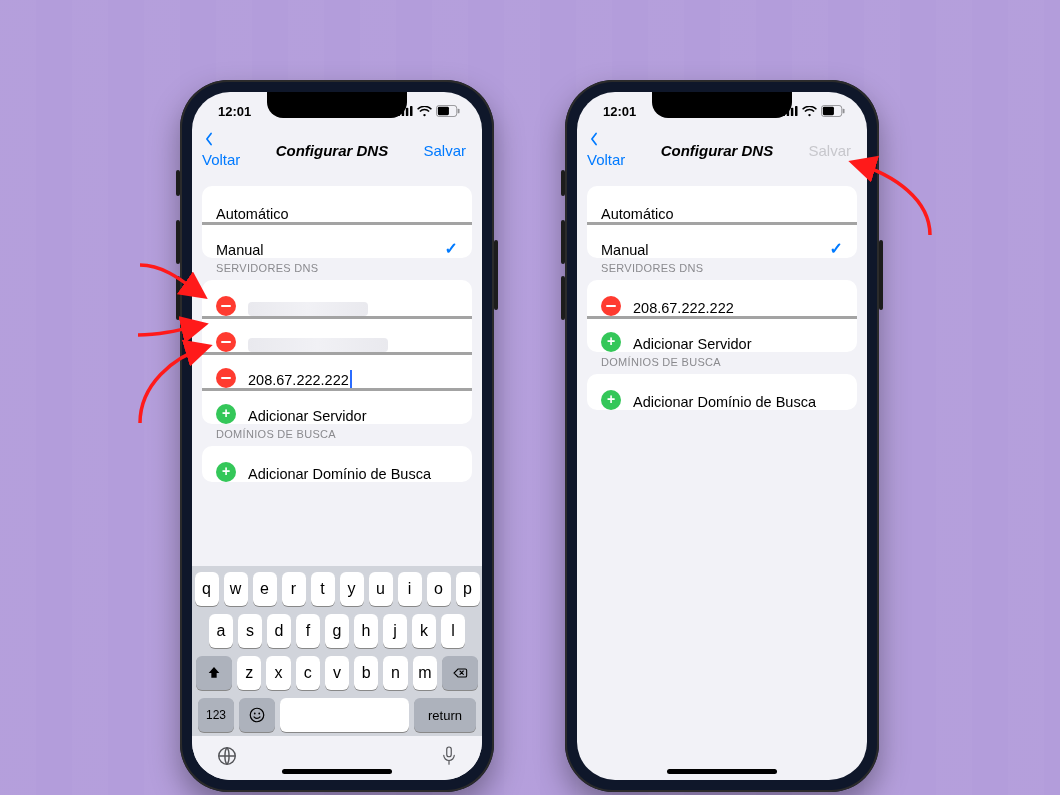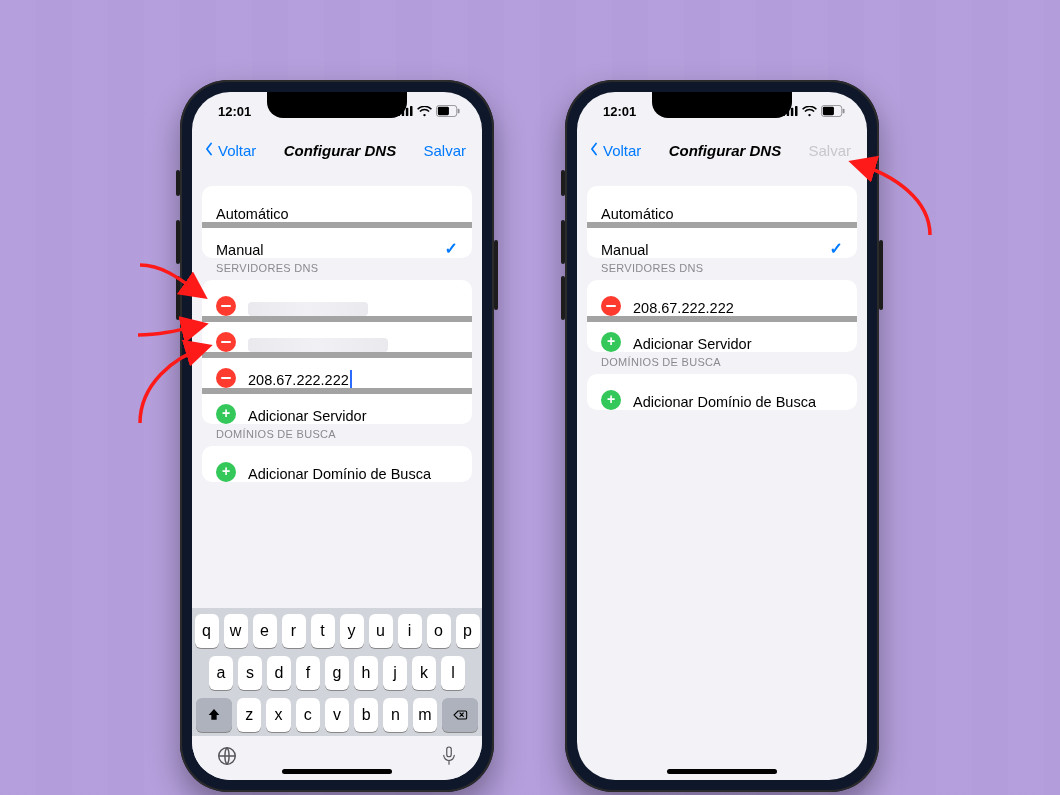--- a/index.html
+++ b/index.html
@@ -54,39 +54,39 @@
   .status-bar {
     height: 38px; display:flex; justify-content:space-between; align-items:center;
     padding: 0 22px 0 26px; font-size: 13px; font-weight:600; color:#000;
   }
   .status-right { display:flex; align-items:center; gap:4px; }
 
   .nav-bar {
     height: 40px; display:flex; align-items:center; justify-content:space-between;
     padding: 0 10px; background:#f2f2f7; font-size:15px;
   }
-  .nav-back { color:#007aff; display:flex; align-items:flex-start; gap:2px; cursor:pointer; }
+  .nav-back { color:#007aff; display:flex; align-items:flex-start; gap:2px; cursor:pointer;flex-direction:column; }
   .nav-title { font-weight:600; color:#000; font-size:15px;font-style:italic; }
   .nav-save { color:#007aff; cursor:pointer; padding-right:6px; }
   .nav-save.disabled { color:#c7c7cc; cursor:default; }
 
   .content { flex:1; overflow:hidden; padding: 6px 10px 0 10px; }
 
   .group { margin-top: 4px; }
   .group:first-child { margin-top: 10px; }
   .group-header {
     font-size: 11px; color:#8a8a8e; letter-spacing: .3px;
     padding: 0 14px 6px 14px; text-transform: uppercase;
   }
   .list { background:#fff; border-radius:10px; overflow:hidden; }
   .row {
     min-height: 36px; display:flex; align-items:flex-end;
     padding: 0 14px; position:relative; font-size:14.5px; color:#000;
   }
-  .row + .row { border-top: 6px solid #a3a3a3; }
+  .row + .row { border-top: 3px solid #a3a3a3; }
   .row .spacer { flex:1; }
   .check { color:#007aff; font-size:16px; font-weight:700; }
 
   .circle-btn {
     width:20px; height:20px; border-radius:50%; display:flex; align-items:center; justify-content:center;
     color:#fff; font-size:14px; font-weight:700; margin-right:12px; cursor:pointer;
     line-height:1;
   }
   .circle-btn.minus { background:#ff3b30; }
   .circle-btn.minus::before { content:""; width:10px; height:2px; background:#fff; border-radius:1px; }
@@ -273,20 +273,33 @@
               </svg>
         </div>
         <div id="krow3-left" style="display:contents"><div class="key">z</div><div class="key">x</div><div class="key">c</div><div class="key">v</div><div class="key">b</div><div class="key">n</div><div class="key">m</div></div>
         <div class="key fn bksp">
           <svg viewBox="0 0 24 24">
                 <path d="M9 6H20a2 2 0 012 2v8a2 2 0 01-2 2H9l-6-6 6-6z" fill="none" stroke="#000" stroke-width="1.6"></path>
                 <path d="M12 9l5 5M17 9l-5 5" stroke="#000" stroke-width="1.6" stroke-linecap="round"></path>
               </svg>
         </div>
       </div>
+      <div class="kb-bottom">
+        <div class="key num">123</div>
+        <div class="key emoji">
+          <svg width="18" height="18" viewBox="0 0 24 24">
+                <circle cx="12" cy="12" r="9" fill="none" stroke="#000" stroke-width="1.6"></circle>
+                <circle cx="9" cy="10" r="1.2" fill="#000"></circle>
+                <circle cx="15" cy="10" r="1.2" fill="#000"></circle>
+                <path d="M8 14.5c1 1.3 2.4 2 4 2s3-.7 4-2" fill="none" stroke="#000" stroke-width="1.6" stroke-linecap="round"></path>
+              </svg>
+        </div>
+        <div class="key space"></div>
+        <div class="key ret">return</div>
+      </div>
     </div>
 
     <div class="dock">
       <span>
         <svg width="22" height="22" viewBox="0 0 24 24">
               <circle cx="12" cy="12" r="9" fill="none" stroke="#55565a" stroke-width="1.6"></circle>
               <path d="M3 12h18M12 3c3 3 3 15 0 18M12 3c-3 3-3 15 0 18" fill="none" stroke="#55565a" stroke-width="1.6"></path>
             </svg>
       </span>
       <span>

